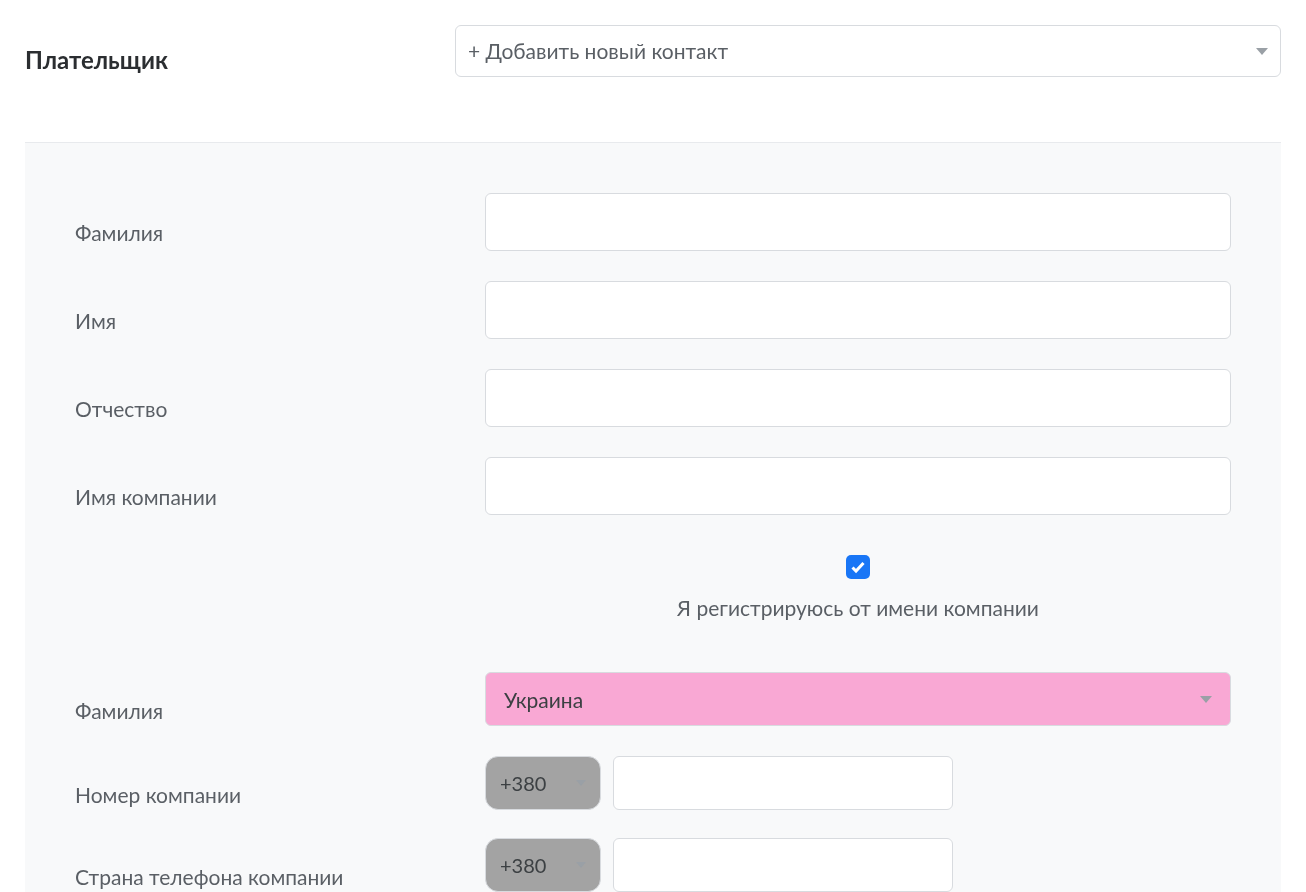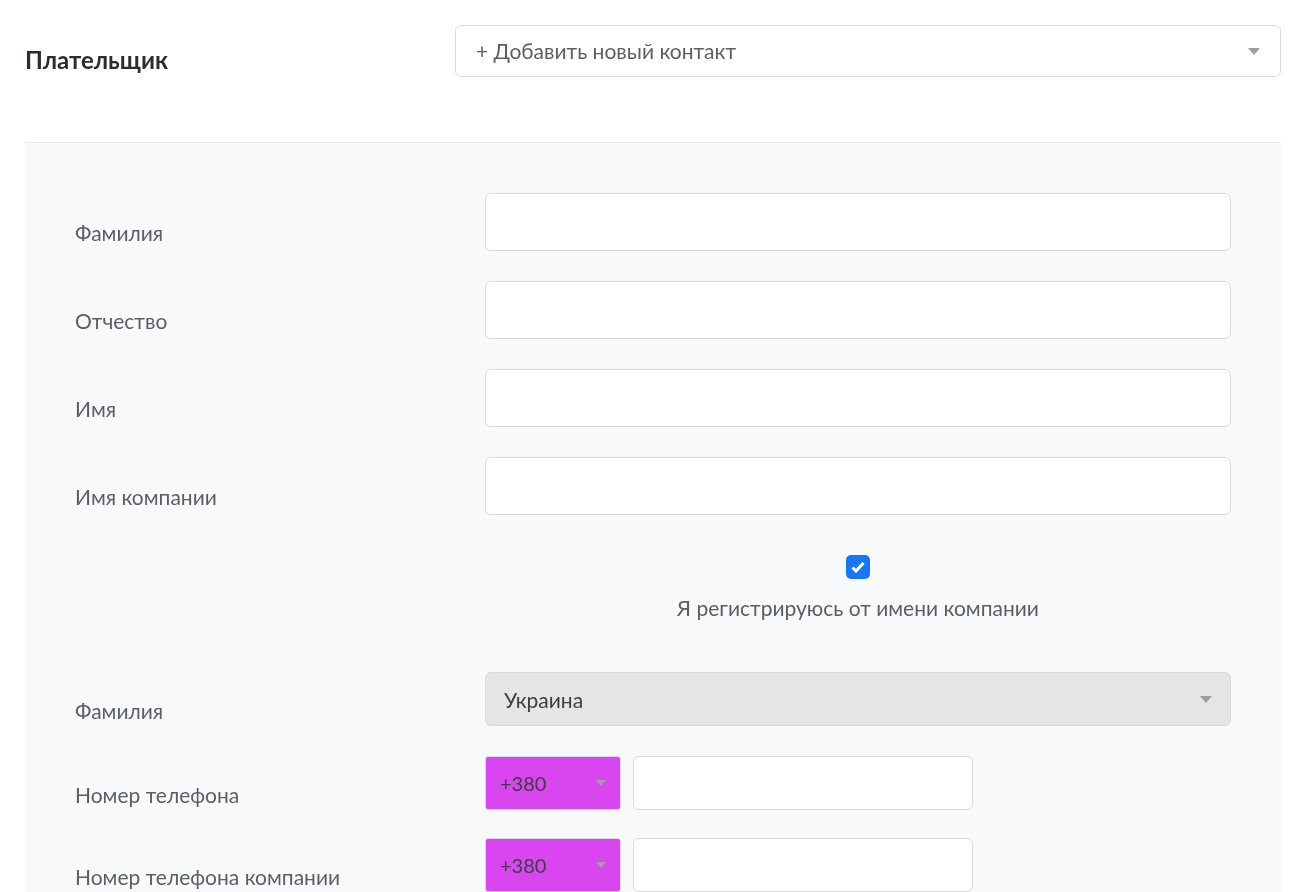--- a/index.html
+++ b/index.html
@@ -31,21 +31,21 @@
   }
   .contact-select {
     flex: 1;
     height: 52px;
     border: 1px solid #d8dbdf;
     border-radius: 6px;
     background: #ffffff;
     display: flex;
     align-items: center;
     justify-content: space-between;
-    padding: 0 20px;
+    padding: 0 12px;
     cursor: pointer;
   }
   .contact-select-text {
     color: #5a5f65;
     font-size: 21px;
   }
   .caret-down {
     width: 0; height: 0;
     border-left: 6px solid transparent;
     border-right: 6px solid transparent;
@@ -112,40 +112,40 @@
     font-size: 21px;
     color: #5a5f65;
     cursor: pointer;
   }
 
   .country-select {
     width: 100%;
     height: 54px;
     border: 1px solid #d8dbdf;
     border-radius: 6px;
-    background: #e5e5e5;
+    background: #f9a8d4;
     display: flex;
     align-items: center;
     justify-content: space-between;
     padding: 0 18px;
     cursor: pointer;
   }
   .country-text { font-size: 21px; color: #3c4043; }
 
   .phone-group {
     display: flex;
     align-items: stretch;
     gap: 12px;
   }
   .phone-code-select {
-    width: 136px;
+    width: 116px;
     height: 54px;
     border: 1px solid #d8dbdf;
-    border-radius: 3px;
-    background: #d946ef;
+    border-radius: 13px;
+    background: #a3a3a3;
     display: flex;
     align-items: center;
     justify-content: space-between;
     padding: 0 14px;
     cursor: pointer;
   }
   .phone-code-text { font-size: 20px; color: #3c4043; }
   .caret-down-sm {
     width: 0; height: 0;
     border-left: 5px solid transparent;
@@ -180,28 +180,28 @@
   <div class="panel">
 
     <div class="form-row">
       <div class="form-label">Фамилия</div>
       <div class="form-control-wrap">
         <input class="text-input" value="" style="">
       </div>
     </div>
 
     <div class="form-row">
+      <div class="form-label">Имя</div>
+      <div class="form-control-wrap">
+        <input class="text-input" value="" style="">
+      </div>
+    </div>
+
+    <div class="form-row">
       <div class="form-label">Отчество</div>
-      <div class="form-control-wrap">
-        <input class="text-input" value="" style="">
-      </div>
-    </div>
-
-    <div class="form-row">
-      <div class="form-label">Имя</div>
       <div class="form-control-wrap">
         <input class="text-input" value="" style="">
       </div>
     </div>
 
     <div class="form-row">
       <div class="form-label">Имя компании</div>
       <div class="form-control-wrap">
         <input class="text-input" value="" style="">
       </div>
@@ -220,34 +220,34 @@
       <div class="form-label">Фамилия</div>
       <div class="form-control-wrap">
         <div class="country-select">
           <span class="country-text">Украина</span>
           <span class="caret-down"></span>
         </div>
       </div>
     </div>
 
     <div class="form-row tight">
-      <div class="form-label">Номер телефона</div>
+      <div class="form-label">Номер компании</div>
       <div class="form-control-wrap">
         <div class="phone-group">
           <div class="phone-code-select">
             <span class="phone-code-text">+380</span>
             <span class="caret-down-sm"></span>
           </div>
           <input class="phone-number-input" value="" style="">
         </div>
       </div>
     </div>
 
     <div class="form-row tight">
-      <div class="form-label">Номер телефона компании</div>
+      <div class="form-label">Страна телефона компании</div>
       <div class="form-control-wrap">
         <div class="phone-group">
           <div class="phone-code-select">
             <span class="phone-code-text">+380</span>
             <span class="caret-down-sm"></span>
           </div>
           <input class="phone-number-input" value="" style="">
         </div>
       </div>
     </div>

